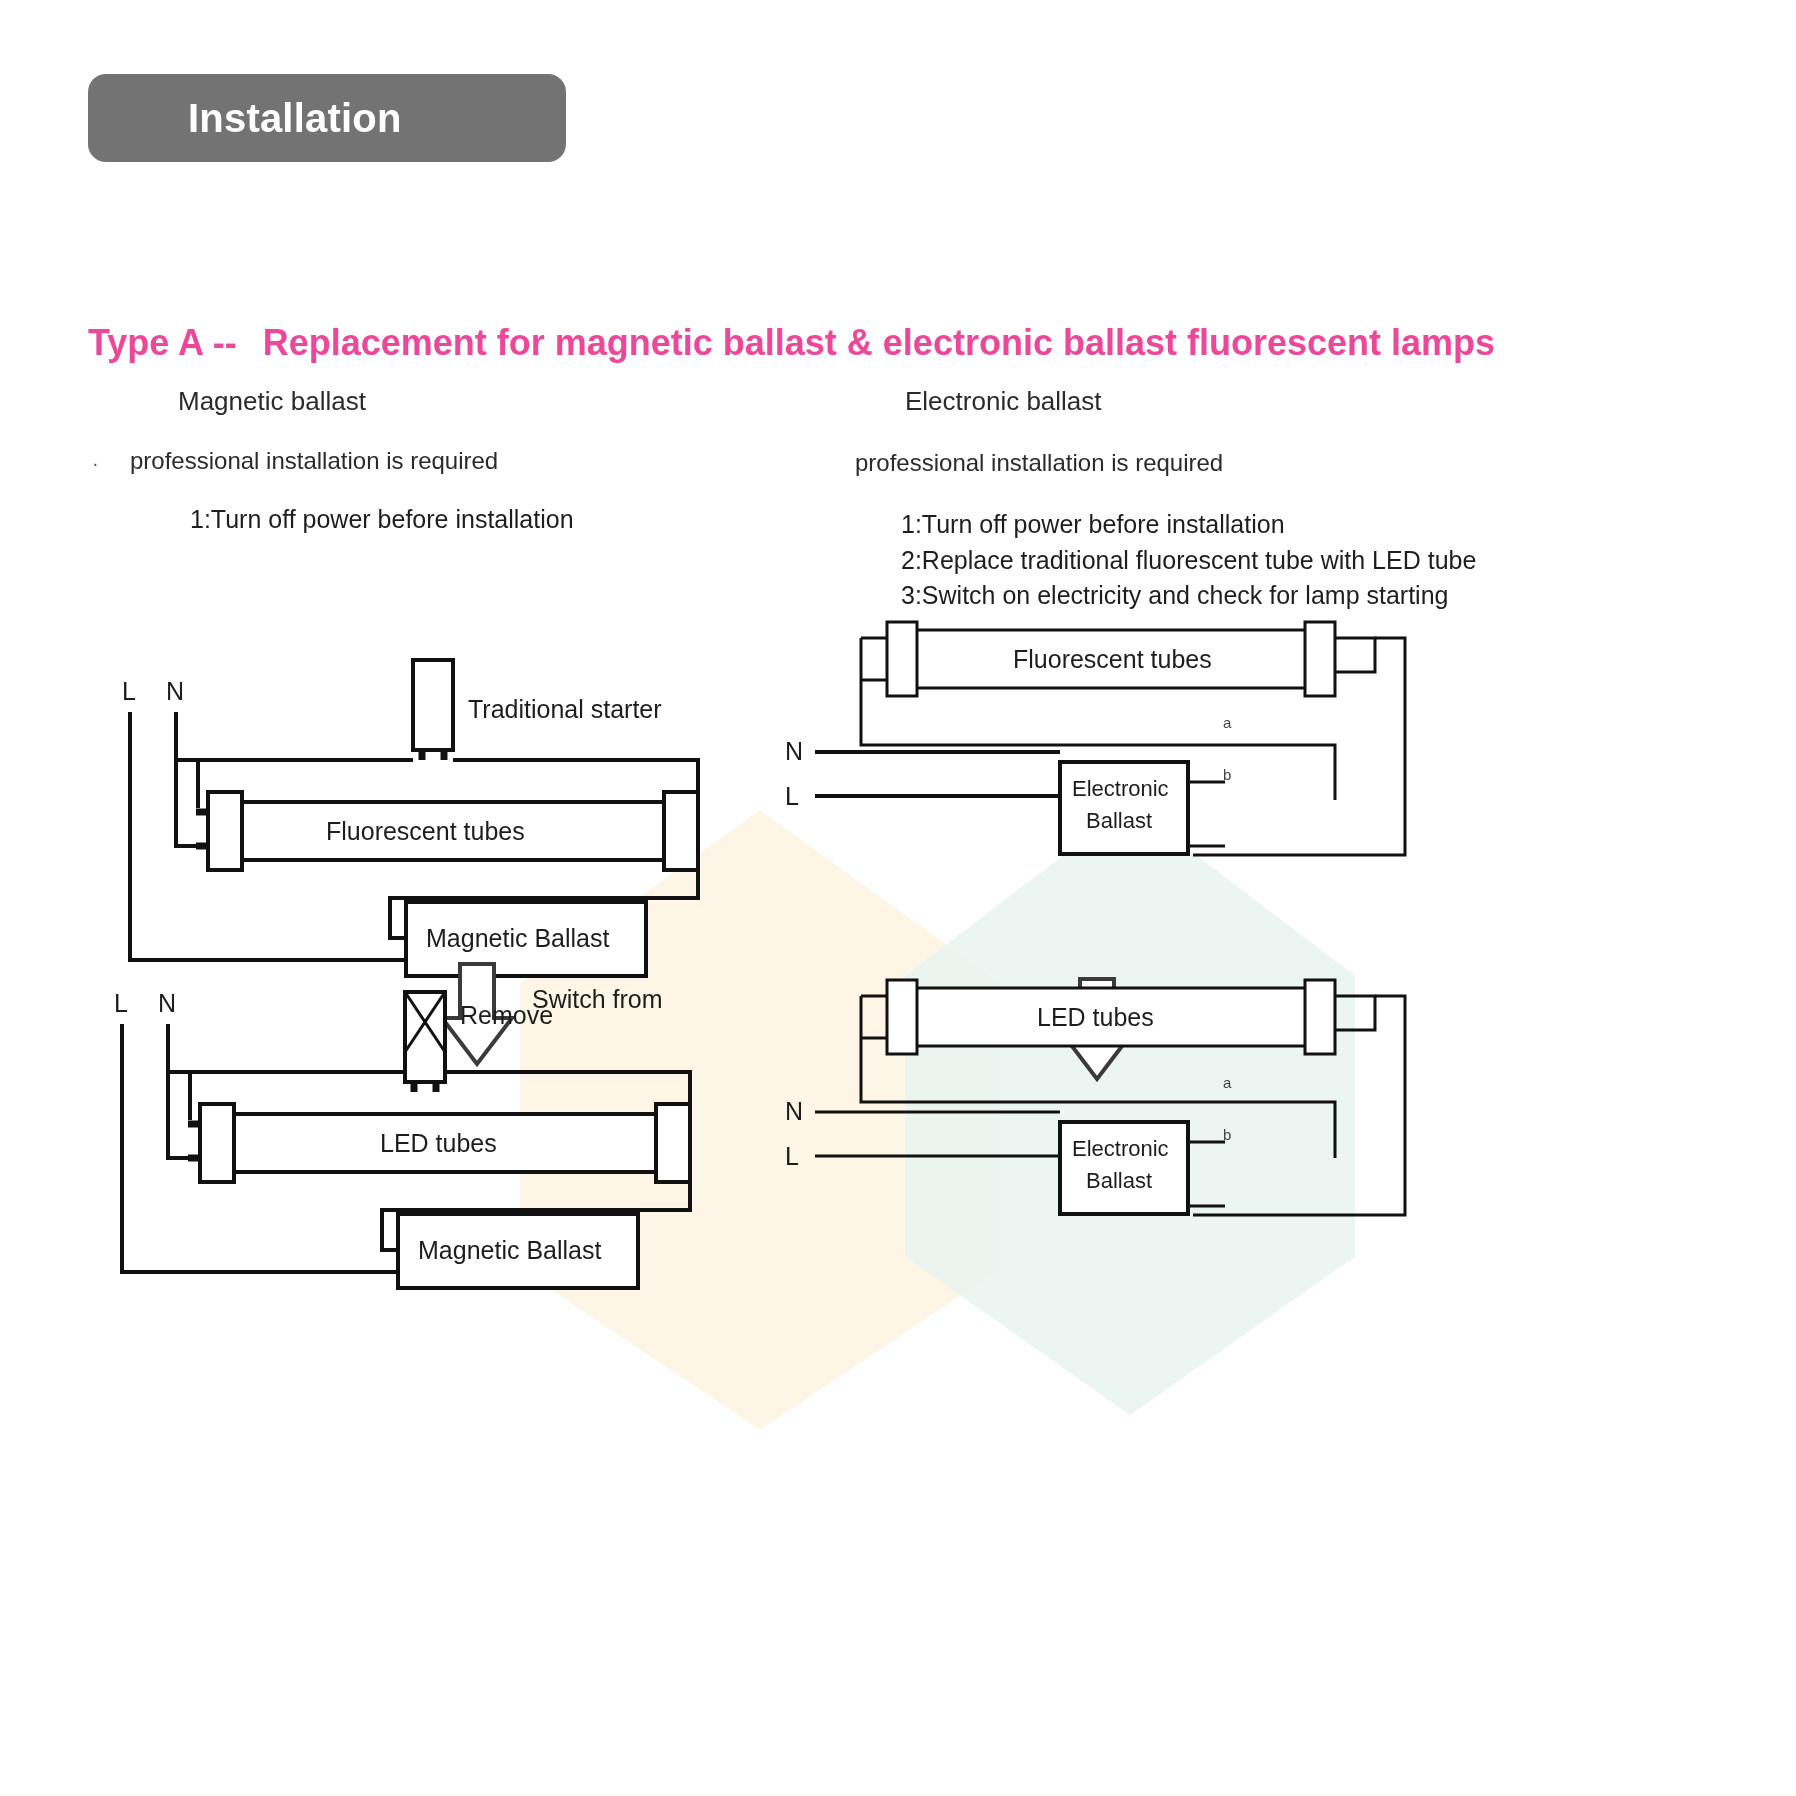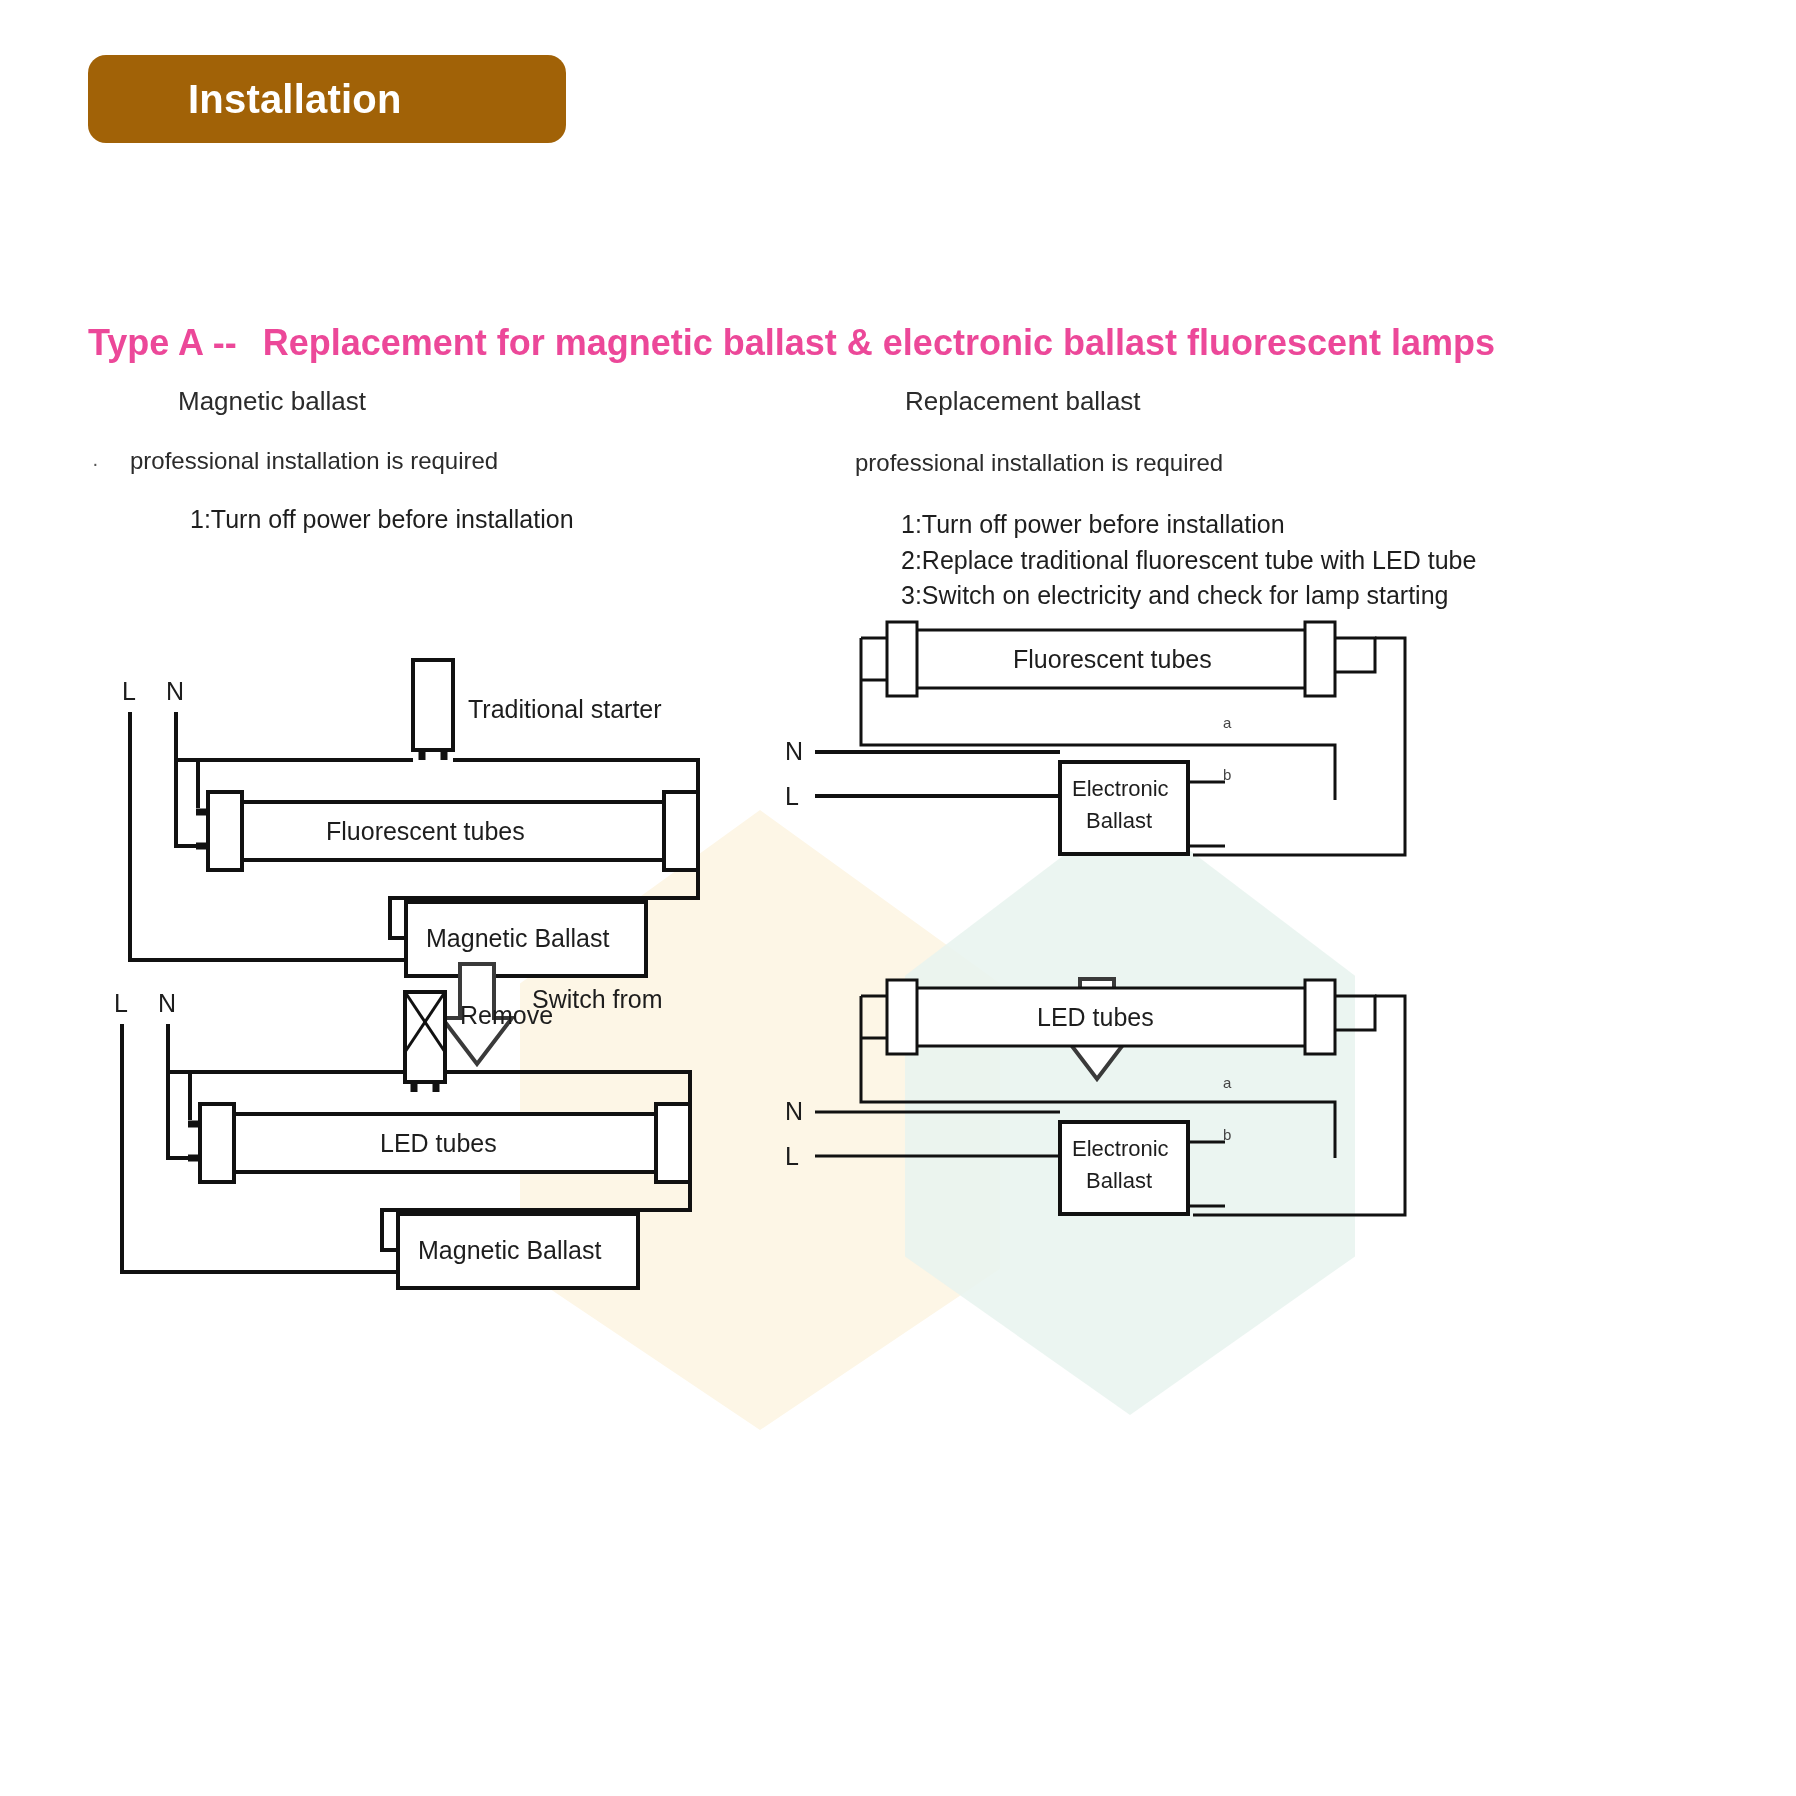--- a/index.html
+++ b/index.html
@@ -19,23 +19,23 @@
     clip-path:polygon(50% 0%, 100% 28%, 100% 74%, 50% 100%, 0% 74%, 0% 28%);
   }
   .wm-mint {
     left:905px; top:805px; width:450px; height:610px;
     background:#e8f3ee;
     clip-path:polygon(50% 0%, 100% 28%, 100% 74%, 50% 100%, 0% 74%, 0% 28%);
     opacity:.85;
   }
   
   .badge {
-    position:absolute; left:88px; top:55px;
+    position:absolute; left:88px; top:74px;
     width:478px; height:88px;
-    background:#a16207;
+    background:#737373;
     border-radius:18px;
     display:flex; align-items:center;
     color:#fff;
     font-size:40px; font-weight:700;
     padding-left:100px;
     letter-spacing:.2px;
   }
   
   .heading {
     position:absolute; left:88px; top:322px;
@@ -99,21 +99,21 @@
 <div class="col col-left">
   <div class="dot-mark">·</div>
   <div class="col-title">Magnetic ballast</div>
   <div class="col-note">professional installation is required</div>
   <div class="steps">
     <div class="step">1:Turn off power before installation</div>
   </div>
 </div>
 
 <div class="col col-right">
-  <div class="col-title">Replacement ballast</div>
+  <div class="col-title">Electronic ballast</div>
   <div class="col-note">professional installation is required</div>
   <div class="steps">
     <div class="step">1:Turn off power before installation</div>
     <div class="step">2:Replace traditional fluorescent tube with LED tube</div>
     <div class="step">3:Switch on electricity and check for lamp starting</div>
   </div>
 </div>
 
 <div class="diagram dg-tl">
 <svg width="640" height="340" viewBox="0 0 640 340">

